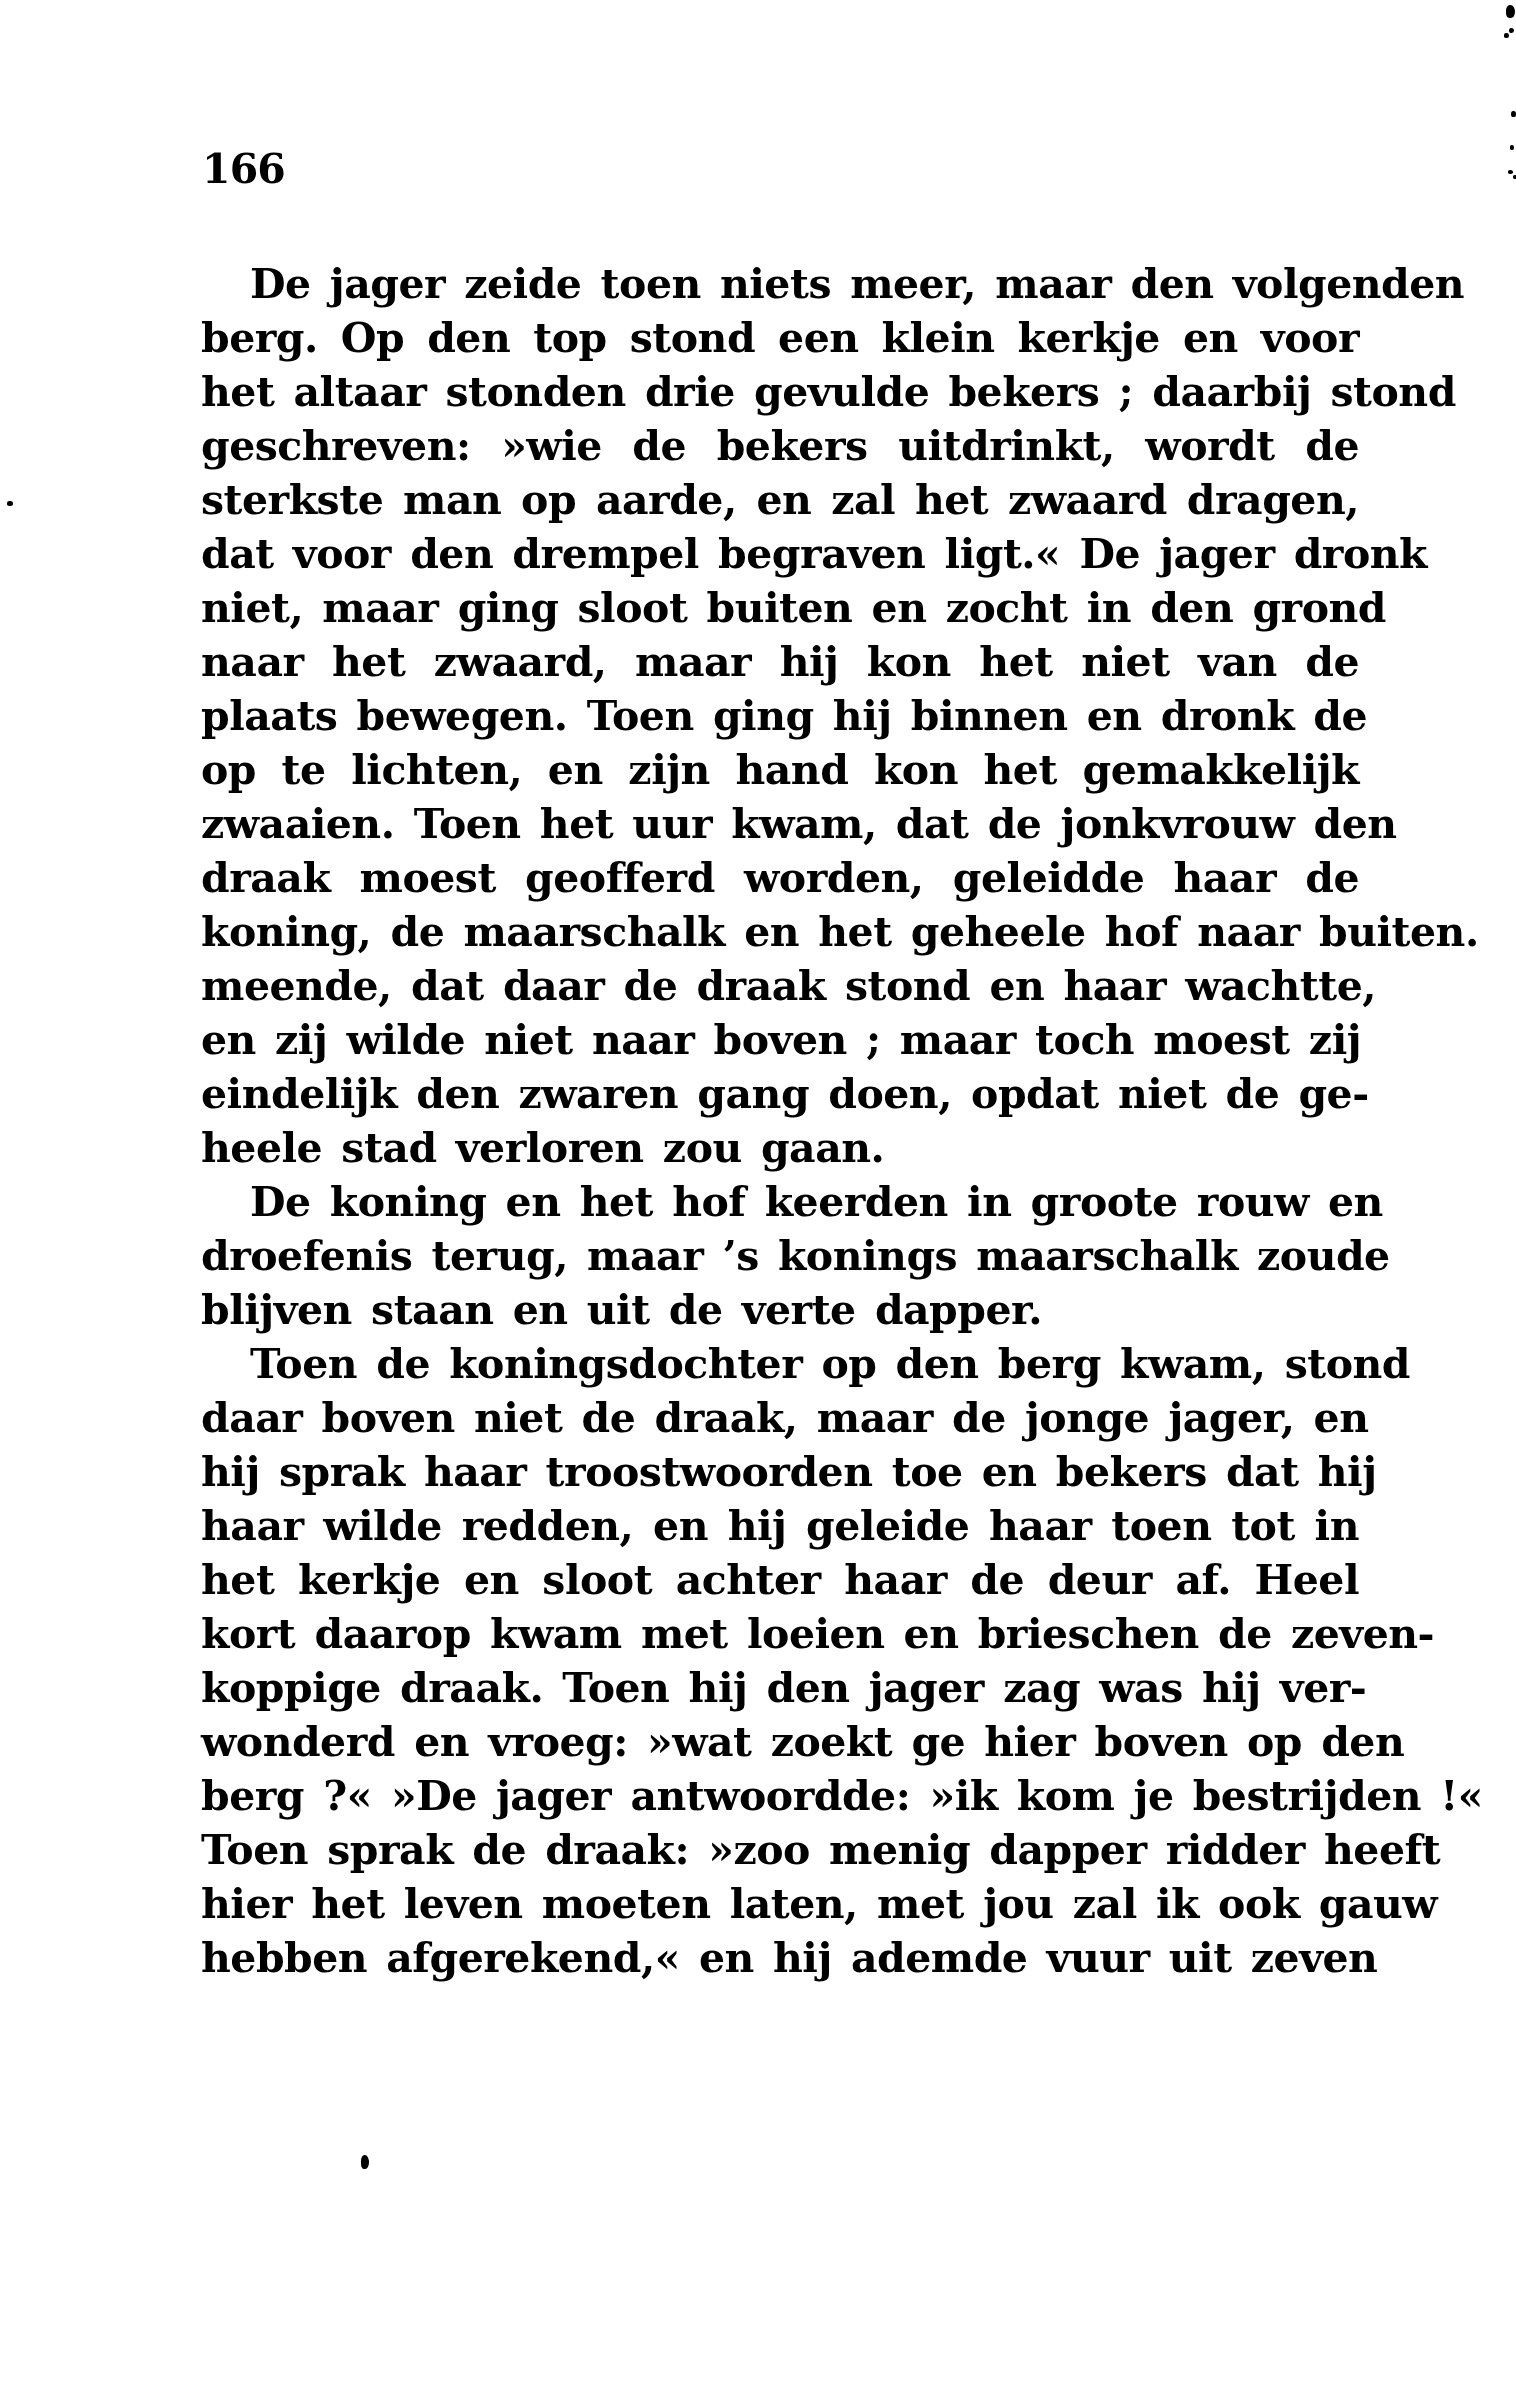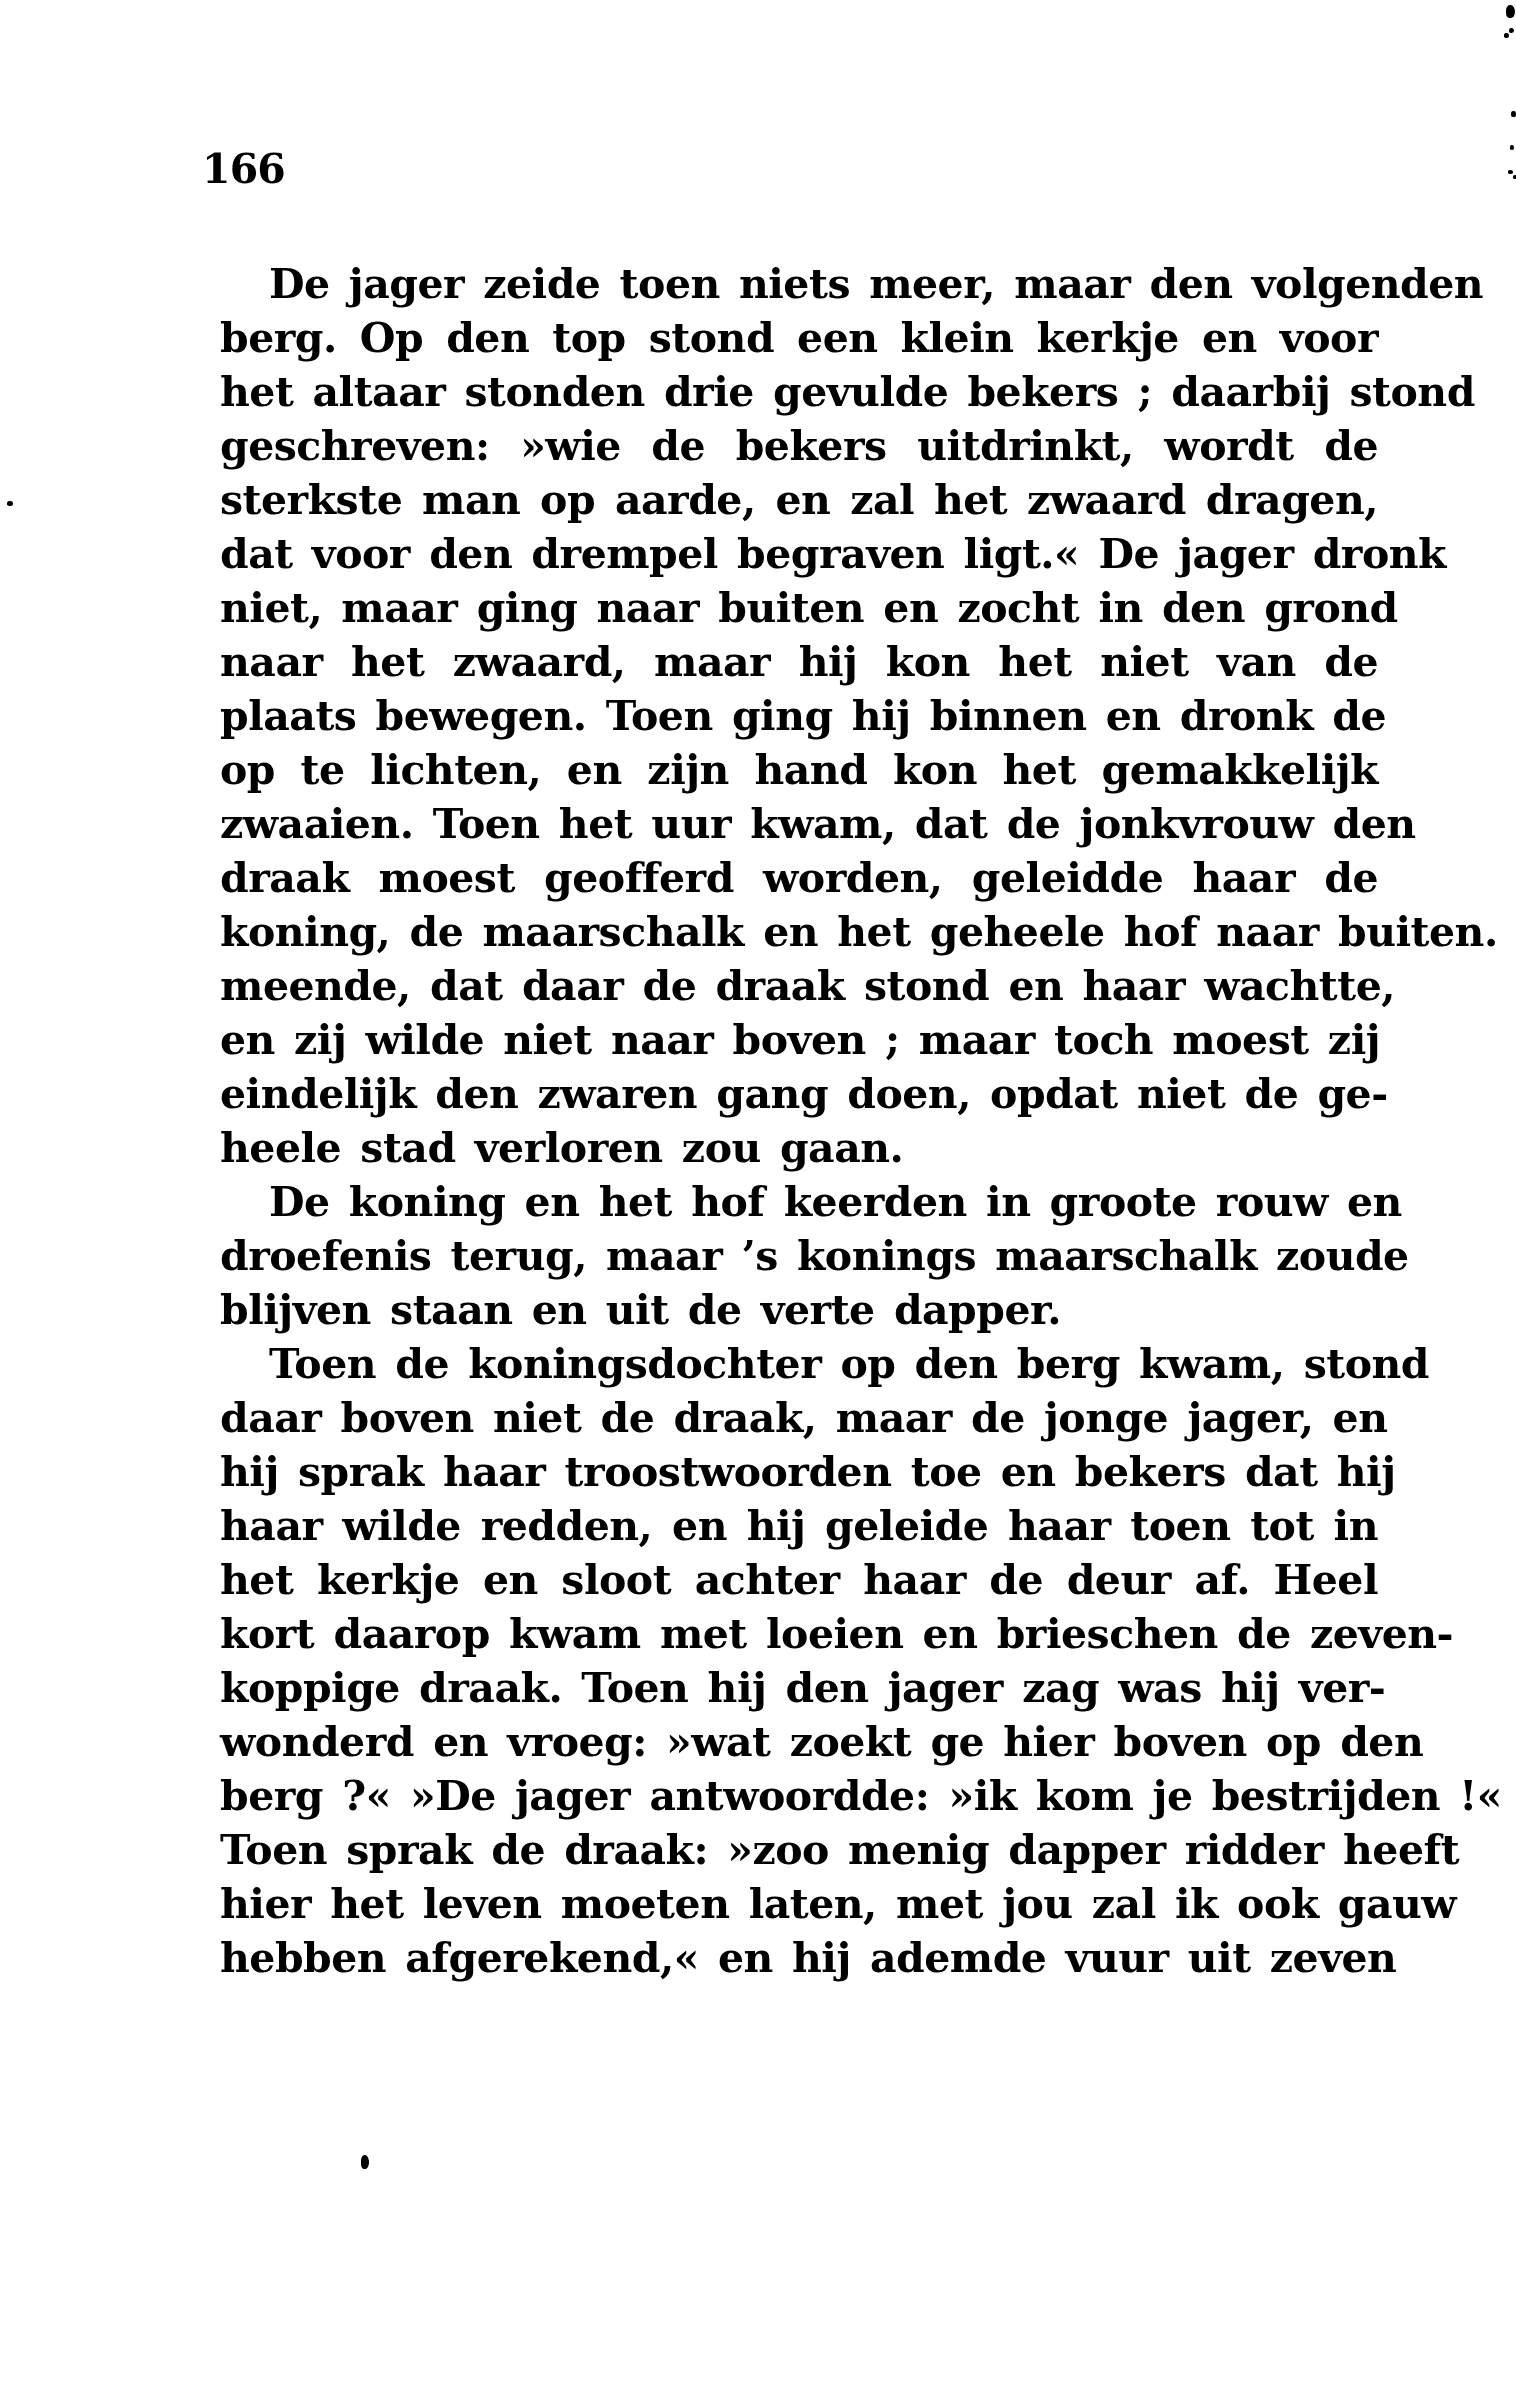--- a/index.html
+++ b/index.html
@@ -25,21 +25,20 @@
     font-weight: 700;
     letter-spacing: -0.9px;
     color: #000000;
     text-align: center;
   }
   .text-block {
     position: absolute;
     left: 201px;
     top: 257px;
     width: 1158px;
-    margin-left: 19px;
   }
   .line {
     height: 54px;
     line-height: 54px;
     font-size: 41px;
     font-weight: 700;
     letter-spacing: -0.5px;
     word-spacing: 5.4px;
     white-space: nowrap;
     text-align: justify;
@@ -63,21 +62,21 @@
 
 <div class="page">
   <div class="page-number">166</div>
   <div class="text-block">
       <div class="line indent">De jager zeide toen niets meer, maar den volgenden</div>
       <div class="line">berg. Op den top stond een klein kerkje en voor</div>
       <div class="line">het altaar stonden drie gevulde bekers ; daarbij stond</div>
       <div class="line">geschreven: »wie de bekers uitdrinkt, wordt de</div>
       <div class="line">sterkste man op aarde, en zal het zwaard dragen,</div>
       <div class="line">dat voor den drempel begraven ligt.« De jager dronk</div>
-      <div class="line">niet, maar ging naar buiten en zocht in den grond</div>
+      <div class="line">niet, maar ging sloot buiten en zocht in den grond</div>
       <div class="line">naar het zwaard, maar hij kon het niet van de</div>
       <div class="line">plaats bewegen. Toen ging hij binnen en dronk de</div>
       <div class="line">op te lichten, en zijn hand kon het gemakkelijk</div>
       <div class="line">zwaaien. Toen het uur kwam, dat de jonkvrouw den</div>
       <div class="line">draak moest geofferd worden, geleidde haar de</div>
       <div class="line">koning, de maarschalk en het geheele hof naar buiten.</div>
       <div class="line">meende, dat daar de draak stond en haar wachtte,</div>
       <div class="line">en zij wilde niet naar boven ; maar toch moest zij</div>
       <div class="line">eindelijk den zwaren gang doen, opdat niet de ge-</div>
       <div class="line endpara">heele stad verloren zou gaan.</div>

